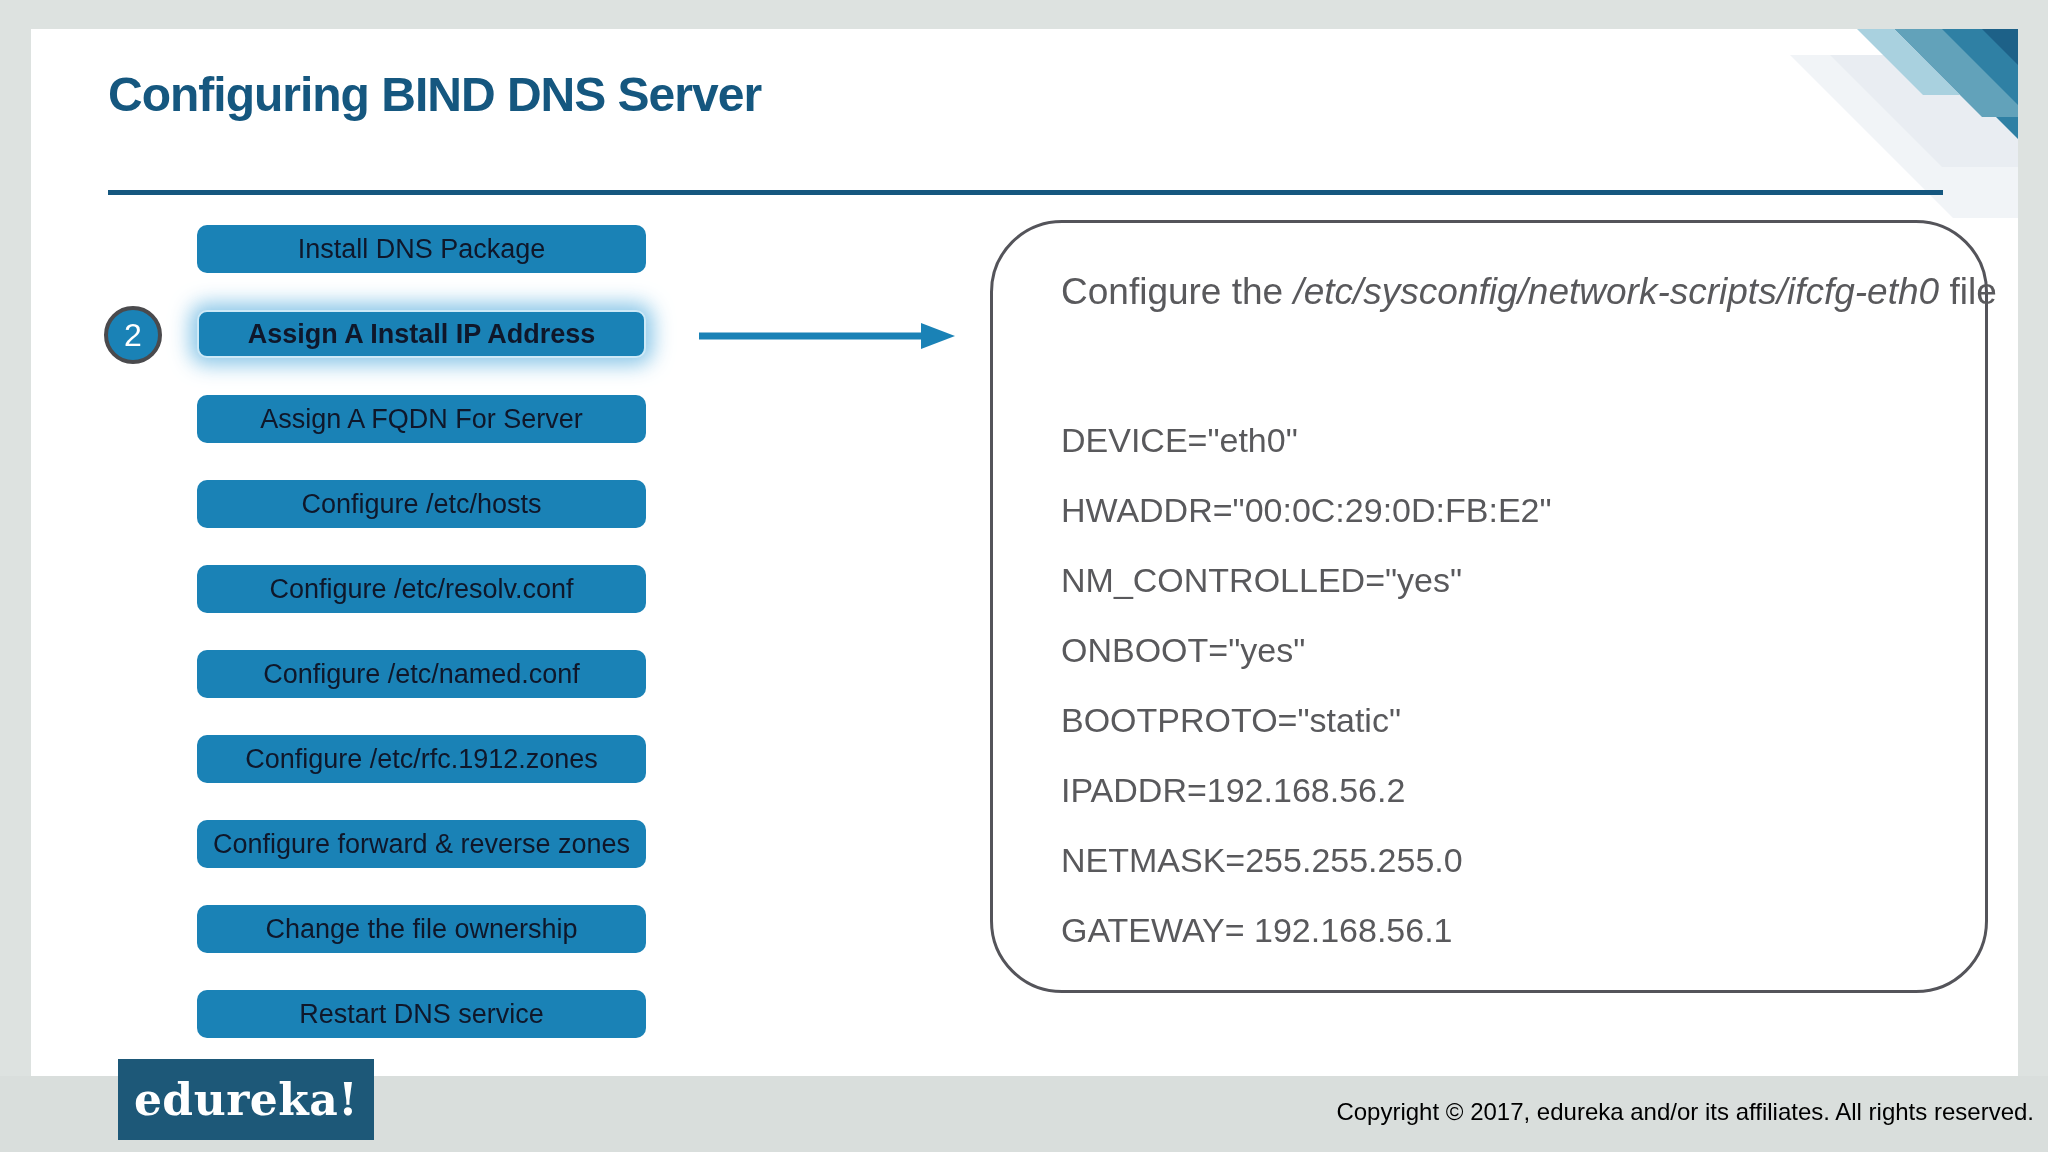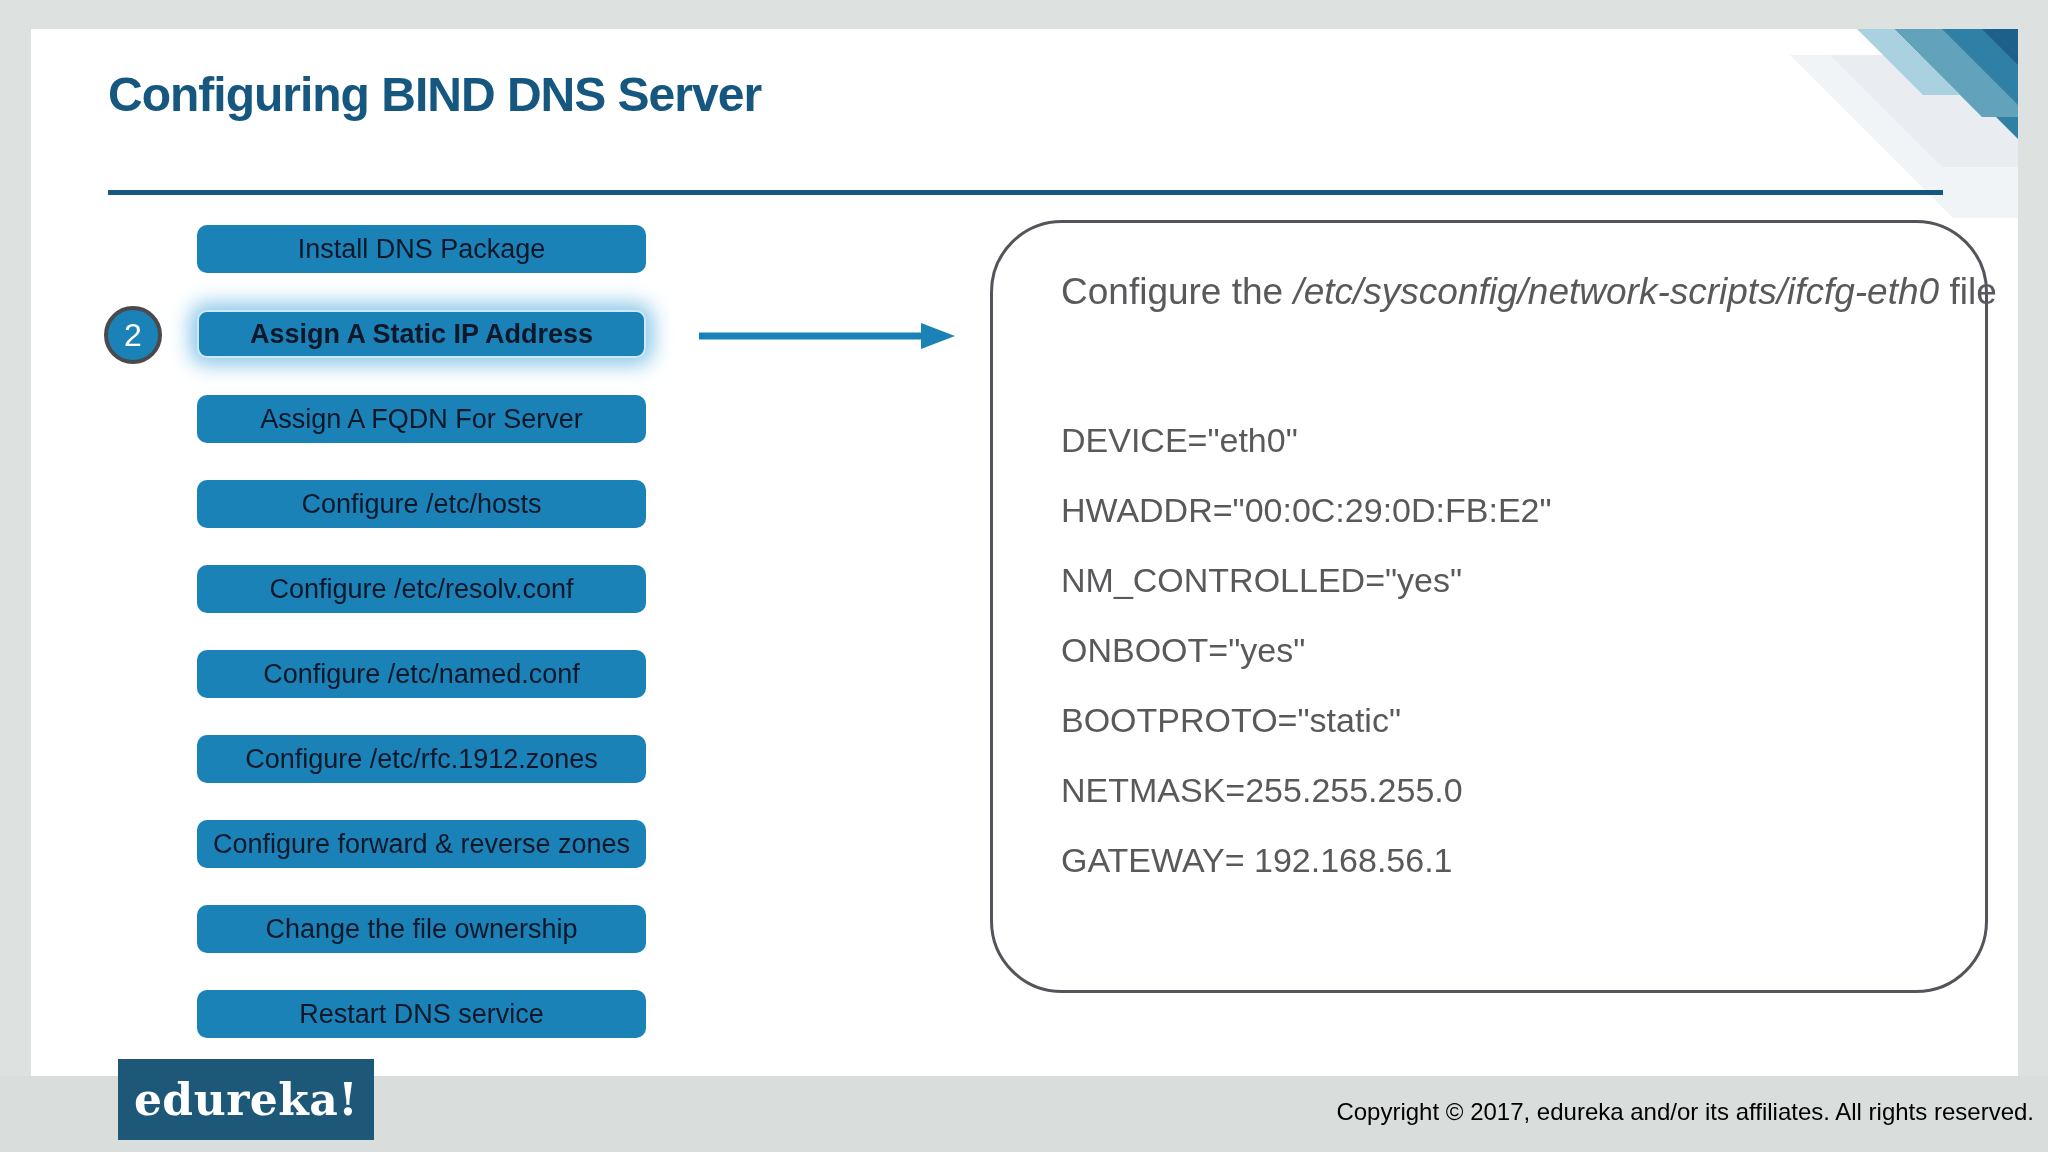--- a/index.html
+++ b/index.html
@@ -94,21 +94,21 @@
 
   <div class="title">Configuring BIND DNS Server</div>
   <div class="title-rule"></div>
 
   <div class="badge">
     <span>2</span>
   </div>
 
   <div class="steps" id="steps-list">
       <div class="step-btn">Install DNS Package</div>
-      <div class="step-btn active">Assign A Static IP Address</div>
+      <div class="step-btn active">Assign A Install IP Address</div>
       <div class="step-btn">Assign A FQDN For Server</div>
       <div class="step-btn">Configure /etc/hosts</div>
       <div class="step-btn">Configure /etc/resolv.conf</div>
       <div class="step-btn">Configure /etc/named.conf</div>
       <div class="step-btn">Configure /etc/rfc.1912.zones</div>
       <div class="step-btn">Configure forward &amp; reverse zones</div>
       <div class="step-btn">Change the file ownership</div>
       <div class="step-btn">Restart DNS service</div>
     </div>
 
@@ -120,20 +120,21 @@
   <div class="panel">
     <div class="panel-heading">
       <span>Configure the </span><span class="path">/etc/sysconfig/network-scripts/ifcfg-eth0</span><span> file</span>
     </div>
     <div class="cfg" id="config-list">
         <div class="cfg-line">DEVICE="eth0"</div>
         <div class="cfg-line">HWADDR="00:0C:29:0D:FB:E2"</div>
         <div class="cfg-line">NM_CONTROLLED="yes"</div>
         <div class="cfg-line">ONBOOT="yes"</div>
         <div class="cfg-line">BOOTPROTO="static"</div>
+        <div class="cfg-line">IPADDR=192.168.56.2</div>
         <div class="cfg-line">NETMASK=255.255.255.0</div>
         <div class="cfg-line">GATEWAY= 192.168.56.1</div>
       </div>
   </div>
 
 </div>
 
 <div class="logo">
   <span>edureka!</span>
 </div>

